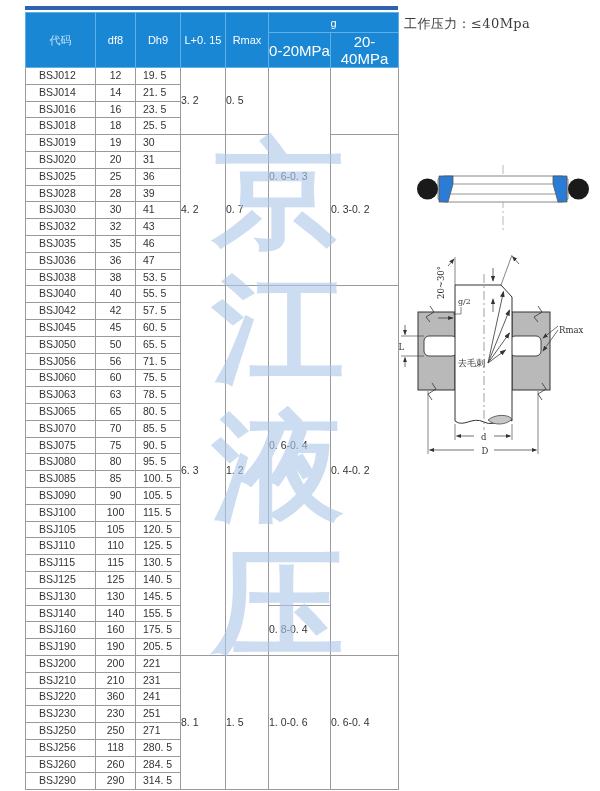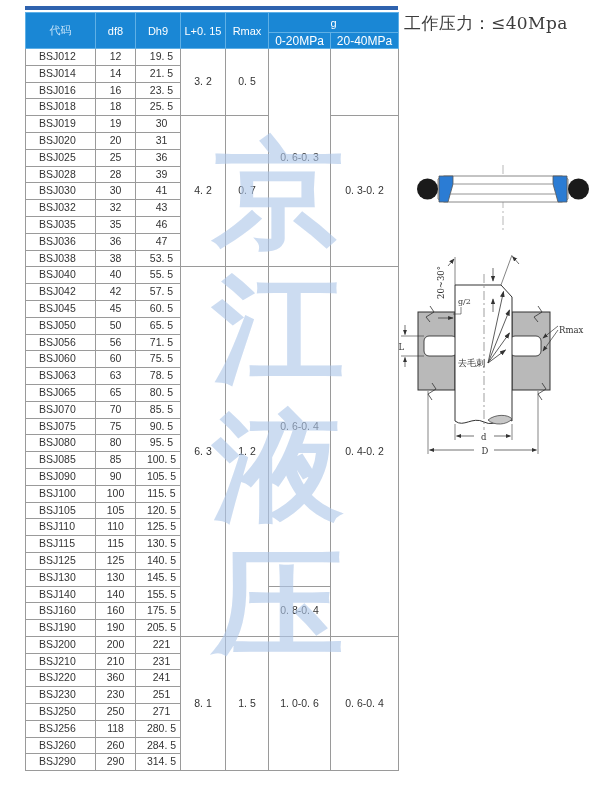--- a/index.html
+++ b/index.html
@@ -7,41 +7,41 @@
   .page { position:relative; width:600px; height:791px; background:#fff; overflow:hidden;
           font-family:"Liberation Sans", sans-serif; }
 
   
   .table-wrap { position:absolute; left:25px; top:6px; width:373px; z-index:1; }
   .top-bar { height:4px; background:#2e62ae; margin-bottom:2px; }
   table.spec { border-collapse:collapse; table-layout:fixed; width:373px; }
   table.spec th { background:#1a87d5; color:#fff; font-weight:normal; font-size:11px;
                   border:1px solid #5fb0e6; }
   table.spec thead tr.h1 th { height:20px; }
-  table.spec thead tr.h2 th { height:16px; font-size:12px; }
+  table.spec thead tr.h2 th { height:16px; font-size:15px; }
   table.spec th.cn { color:#c3e2f8; }
   table.spec td { border:1px solid #9a9a9a; font-size:10.5px; color:#333;
                   height:15.8px; line-height:15.8px; white-space:nowrap; overflow:hidden;
                   background:#fff; }
   td.code { text-align:left; padding-left:13px; }
   td.num  { text-align:center; }
-  td.dh   { text-align:center; padding-left:7px; }
-  td.merged { text-align:center; vertical-align:middle; }
+  td.dh   { text-align:left; padding-left:7px; }
+  td.merged { vertical-align:middle; }
   td.hl { background:#d2e8f8; }
 
   
   .watermark { position:absolute; left:0; top:0; width:600px; height:791px;
                pointer-events:none; z-index:2; }
   .wm-char { position:absolute; left:278px; transform:translateX(-50%) scaleX(1.12);
              font-family:"DejaVu Sans", sans-serif; font-weight:bold;
              font-size:118px; line-height:1; color:#aec7e9; opacity:0.62; }
 
   
   .specs { position:absolute; left:404px; top:12px; width:194px; z-index:1;
-           font-family:"DejaVu Serif", serif; font-size:17px; color:#3c3c3c;
+           font-family:"DejaVu Serif", serif; font-size:13px; color:#3c3c3c;
            line-height:23.5px; letter-spacing:0.4px; }
   .seal-fig { position:absolute; left:417px; top:165px; z-index:1; }
   .diagram-fig { position:absolute; left:398px; top:252px; z-index:1; }
   svg text { font-family:"DejaVu Serif", serif; fill:#333; }
 </style>
 </head>
 <body>
 
 <div class="page">
 

